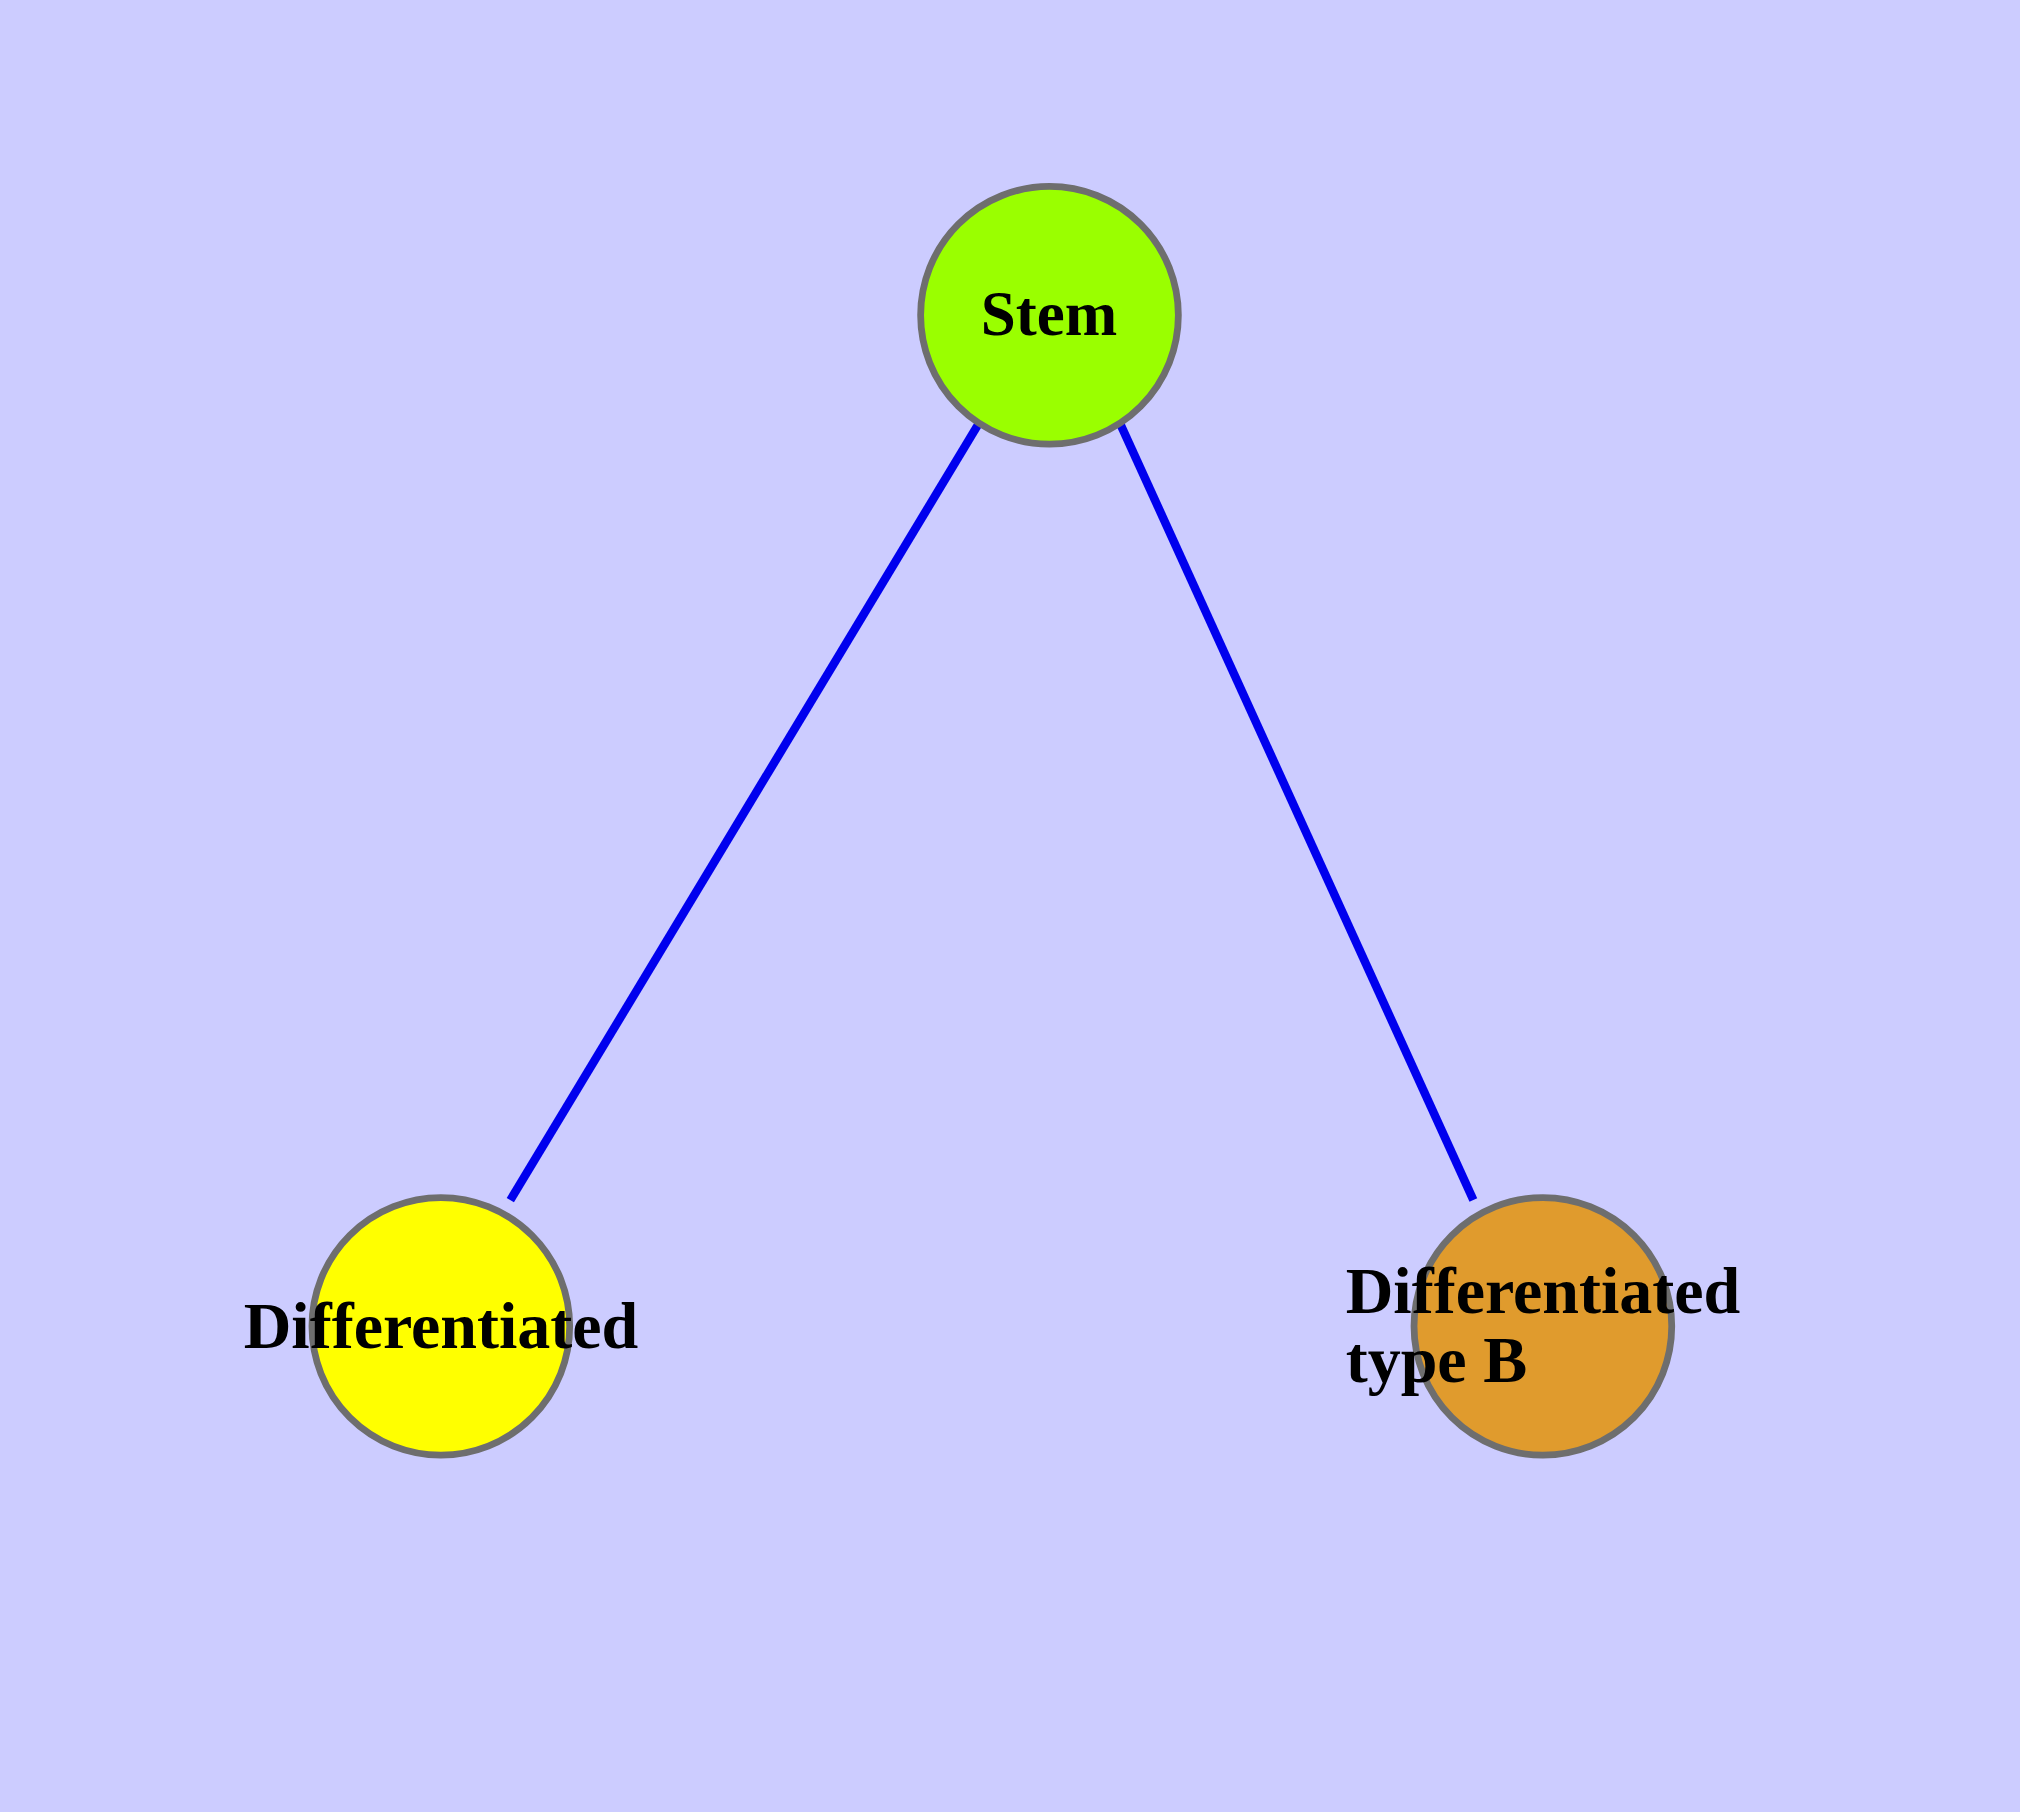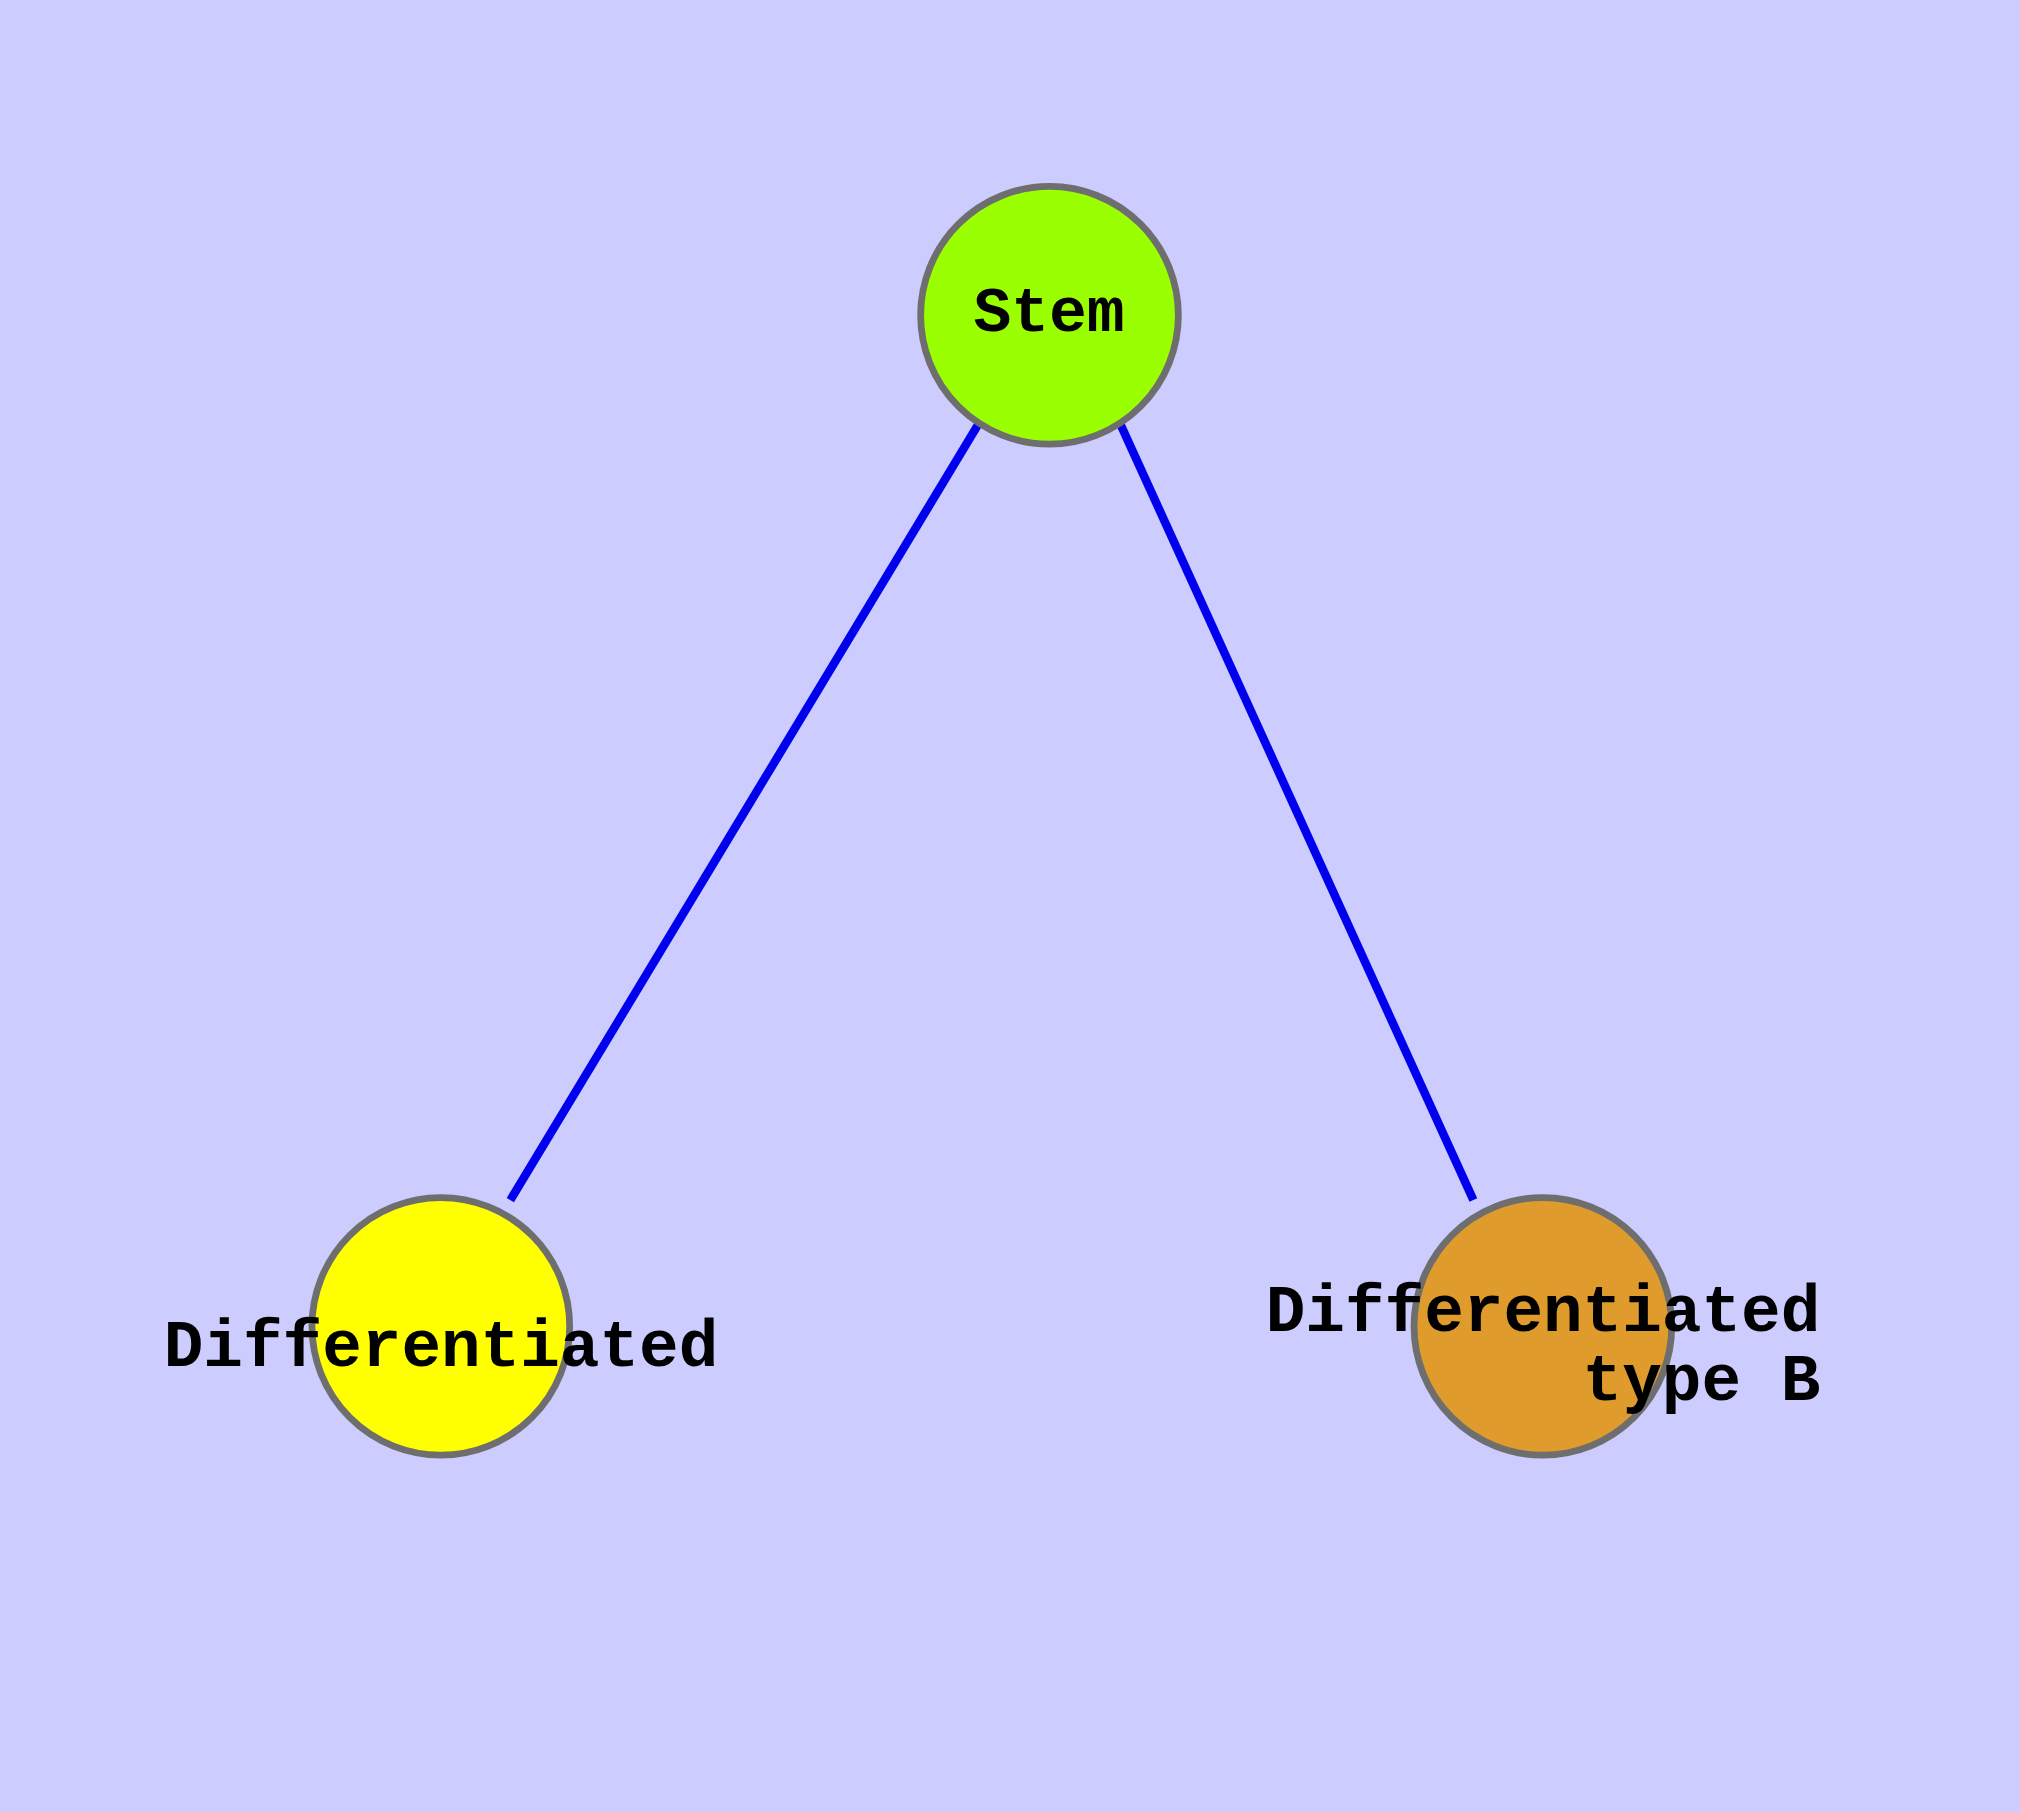--- a/index.html
+++ b/index.html
@@ -21,35 +21,34 @@
   #graph-svg {
     position: absolute;
     left: 0;
     top: 0;
     width: 2021px;
     height: 1812px;
     display: block;
   }
   .node-label {
     position: absolute;
-    text-align: right;
-    font-family: Liberation Mono, monospace;
+    text-align: left;
+    font-family: Liberation Serif, serif;
     font-weight: bold;
     color: #000000;
     white-space: nowrap;
     line-height: 1.04;
     pointer-events: none;
     transform: translate(-50%, -50%);
   }
   .node-label.root {
     font-size: 63px;
   }
   .node-label.leaf {
     font-size: 66px;
-    margin-top: 23px;
   }
   .label-line {
     display: block;
   }
 </style>
 </head>
 <body>
 
 <div id="canvas" style="width: 2021px; height: 1812px; background: rgb(204, 204, 255);">
 

